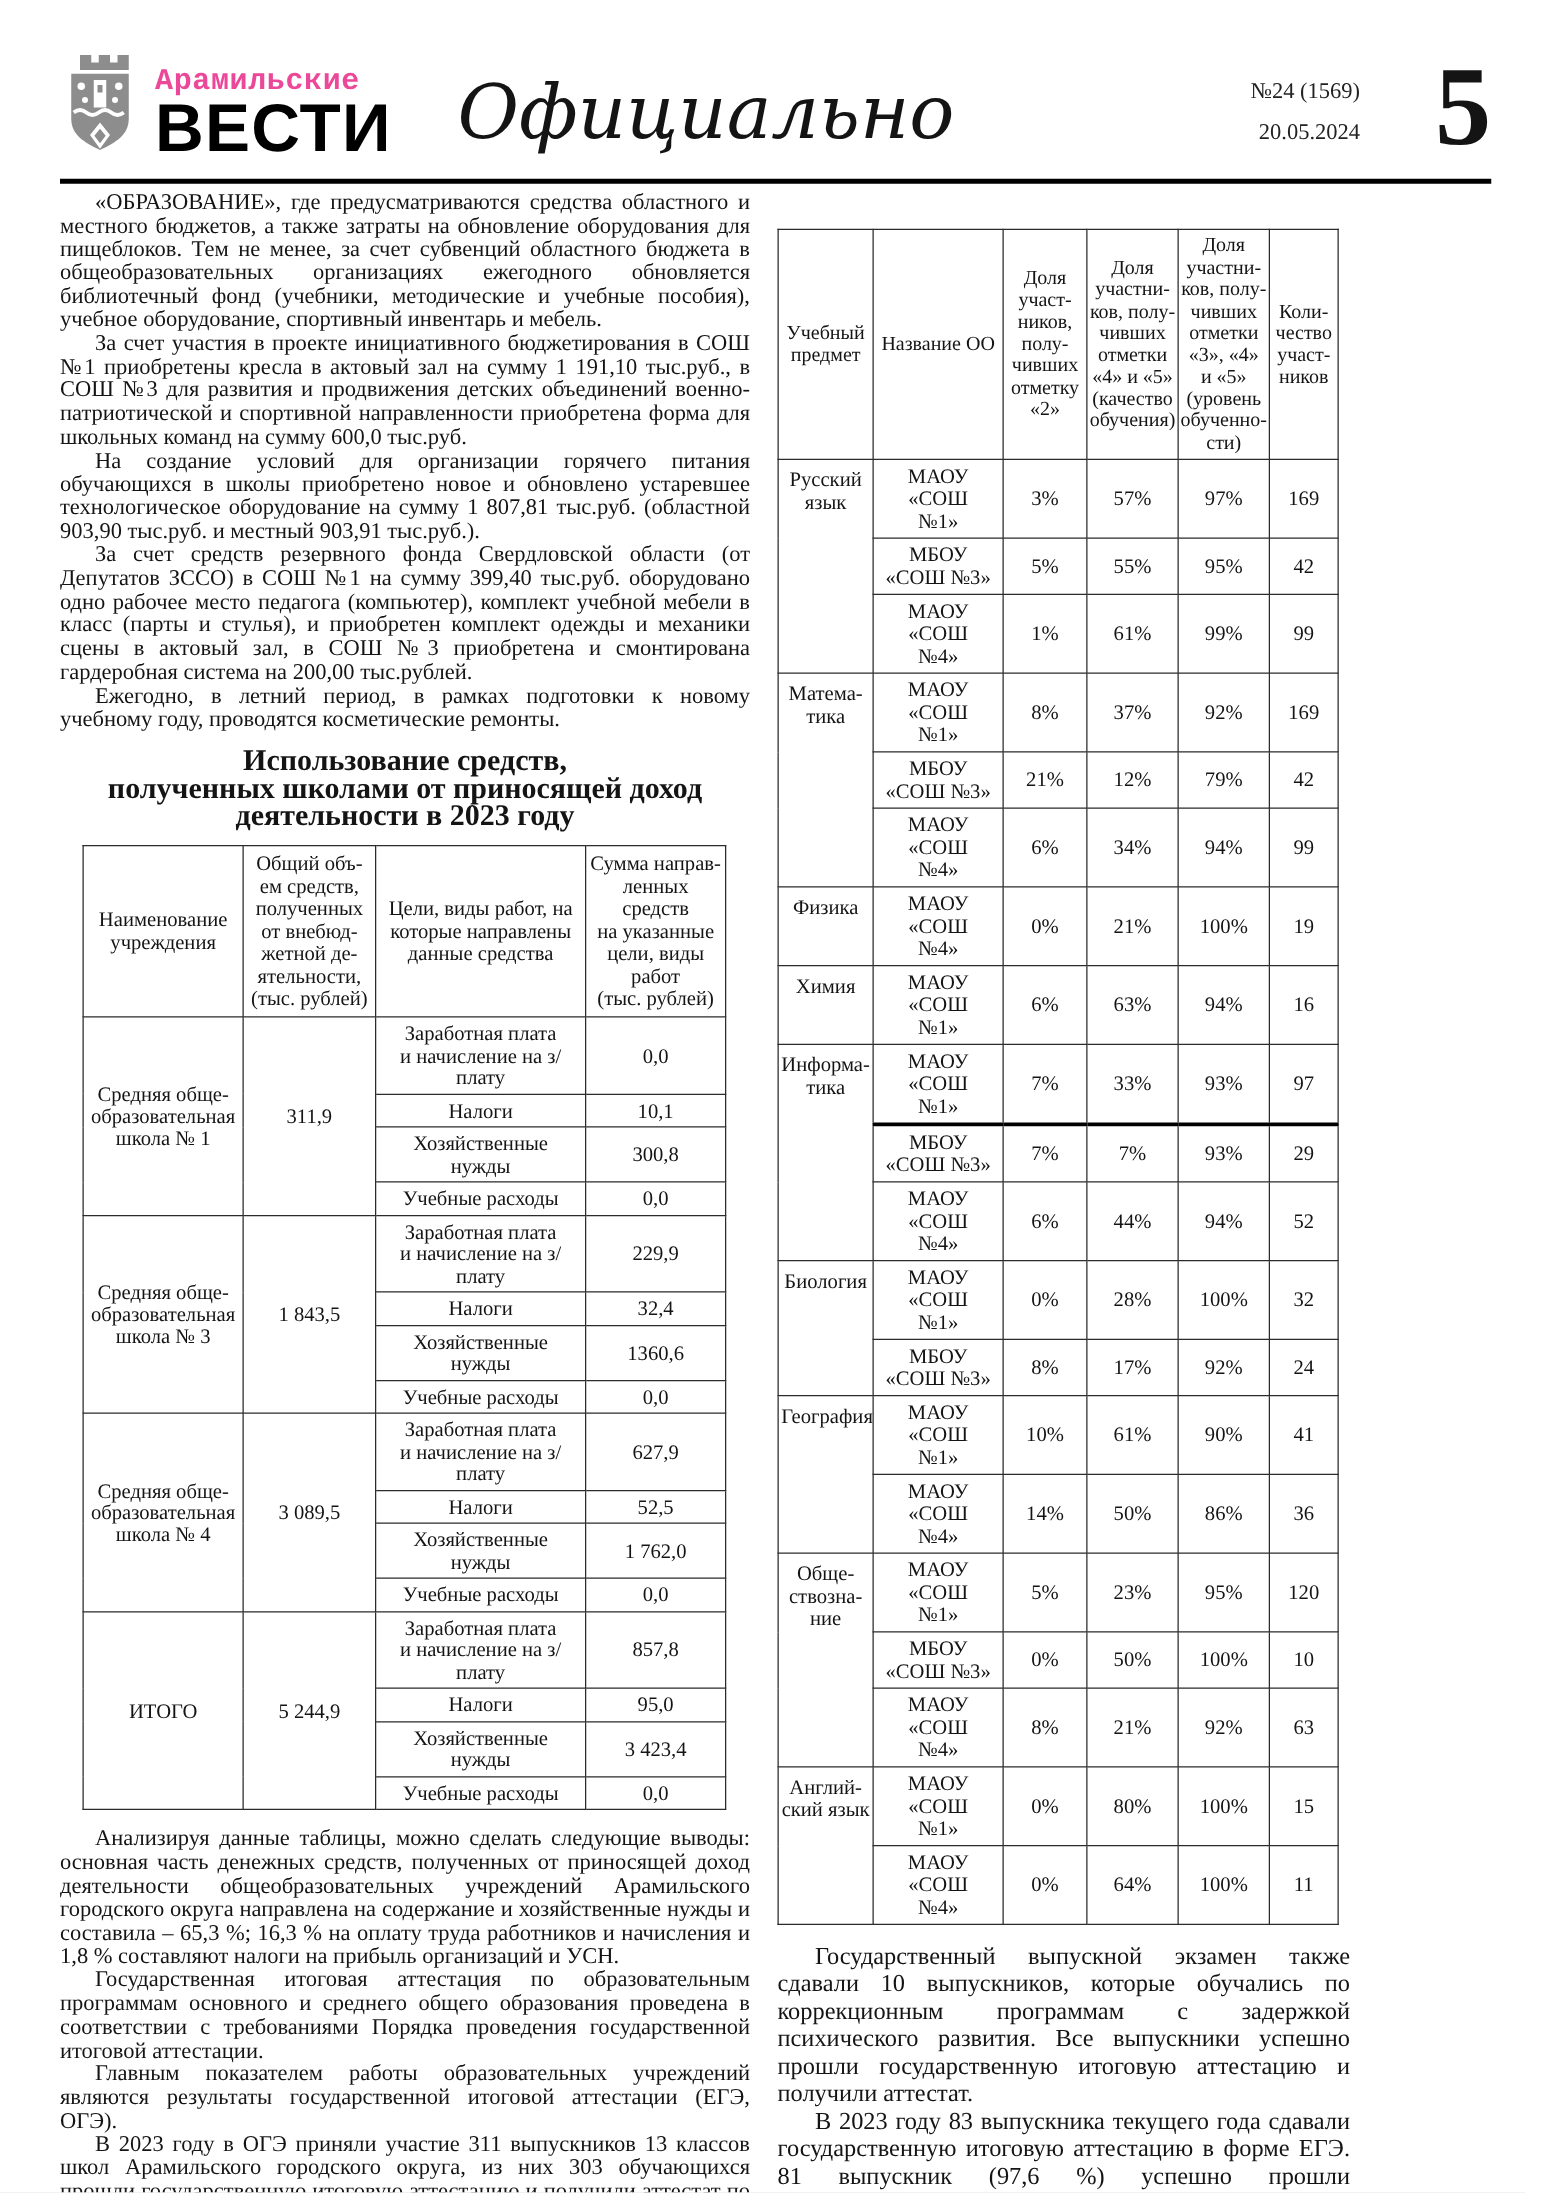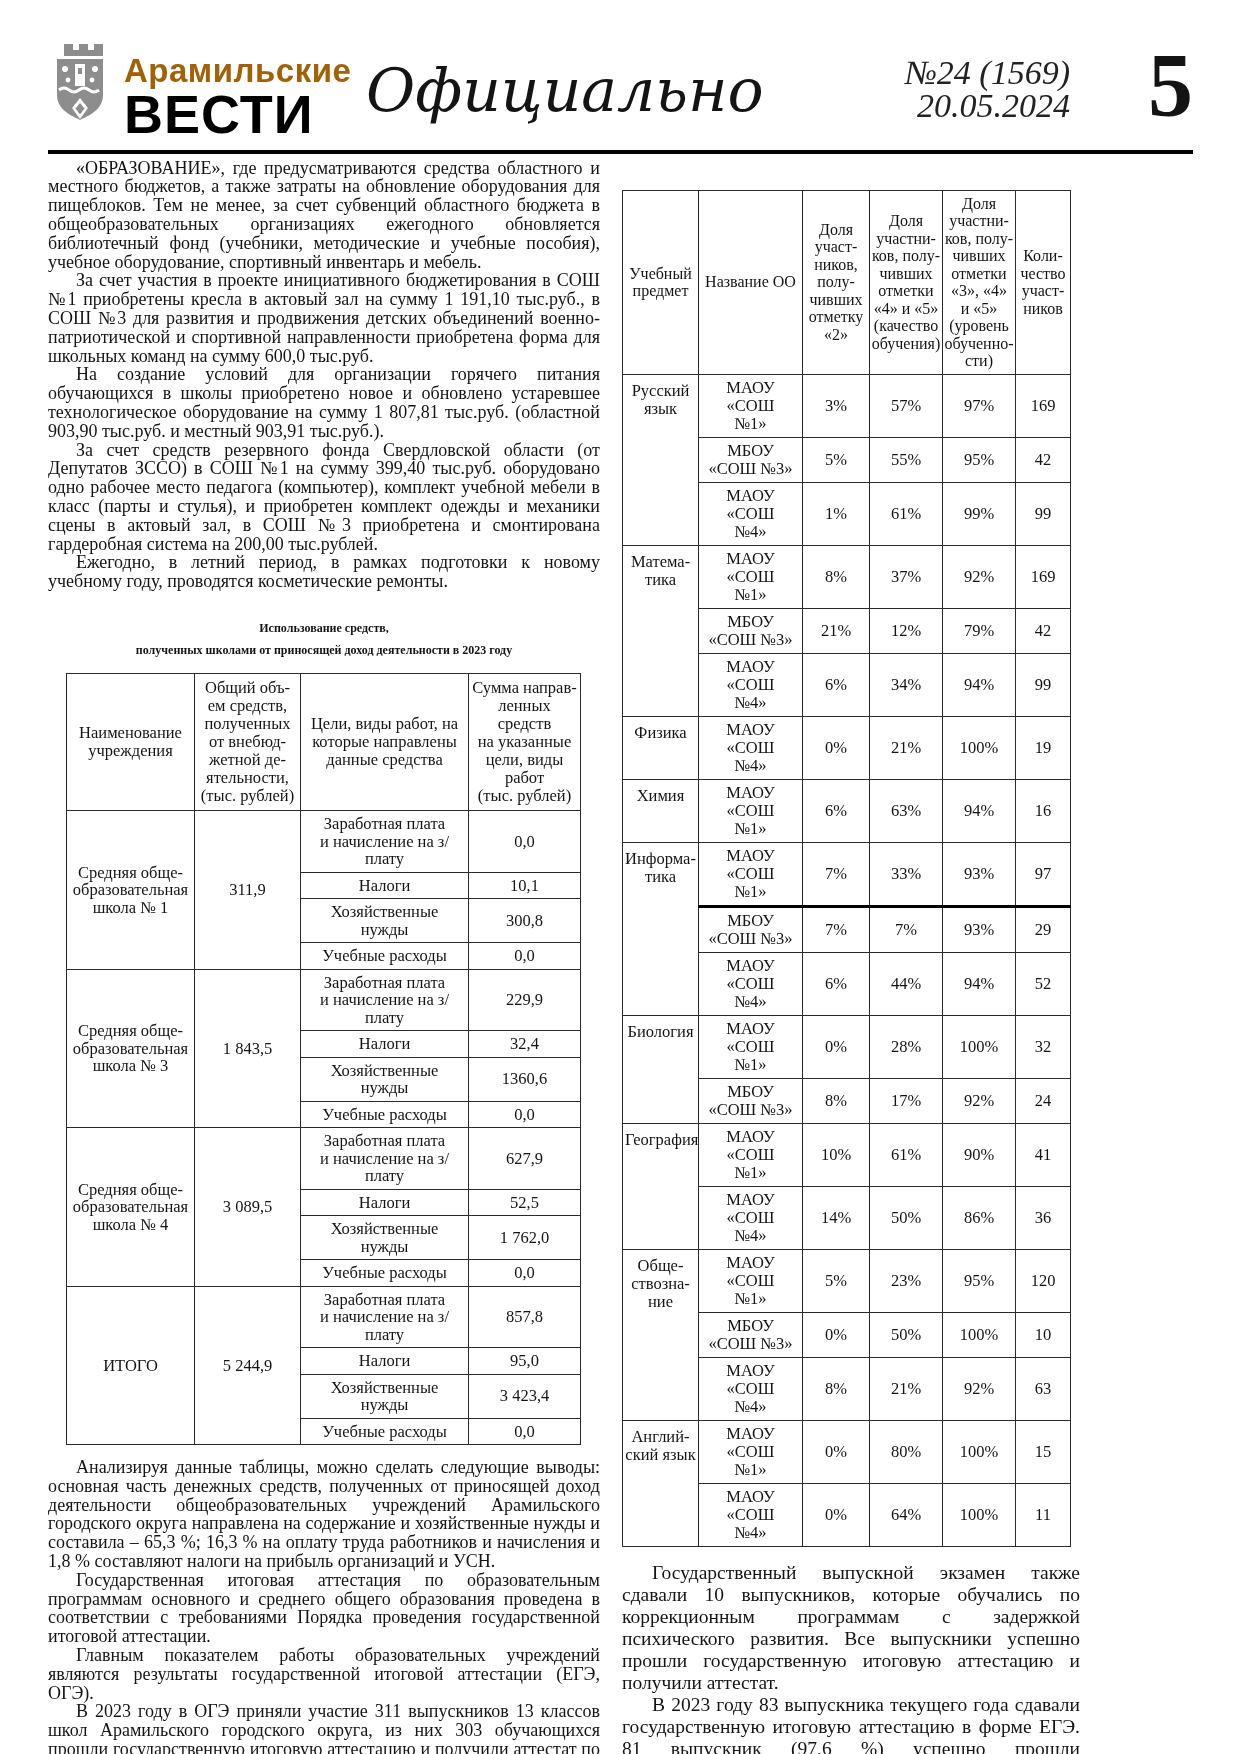--- a/index.html
+++ b/index.html
@@ -2,36 +2,36 @@
 <html lang="ru"><head>
 <meta charset="utf-8">
 <style>
   html,body{margin:0;padding:0;background:#e8e8e8;}
   .page{position:relative;width:1241px;height:1754px;background:#ffffff;overflow:hidden;
         font-family:"Liberation Serif", serif;color:#141414;margin:0 auto;}
   
   .header{display:flex;align-items:flex-start;padding:42px 48px 0 48px;}
   .logo{display:flex;gap:12px;width:260px;}
   .logo-text{display:flex;flex-direction:column;justify-content:flex-start;padding-top:10px;}
-  .logo-line1{font-family:Liberation Sans, sans-serif;font-weight:bold;font-size:33px;color:#a16207;letter-spacing:.5px;}
+  .logo-line1{font-family:Liberation Mono, monospace;font-weight:bold;font-size:24px;color:#ec4899;letter-spacing:.5px;}
   .logo-line2{font-family:"Liberation Sans", sans-serif;font-weight:bold;font-size:54px;color:#000000;line-height:.92;letter-spacing:1px;}
   .section-title{font-family:"DejaVu Serif", serif;font-style:italic;font-weight:500;
                  font-size:60px;line-height:1;margin-left:58px;margin-top:18px;}
-  .issue{margin-left:auto;margin-right:78px;text-align:right;font-size:34px;line-height:33px;color:#222;margin-top:14px;font-style:italic;}
+  .issue{margin-left:auto;margin-right:60px;text-align:right;font-size:18px;line-height:33px;color:#222;margin-top:14px;}
   .page-number{font-size:90px;font-weight:bold;line-height:.85;margin-top:6px;}
   .rule{height:4px;background:#000;margin:10px 48px 0 48px;}
   
   .content{display:flex;align-items:flex-start;padding:5px 0 0 48px;}
   .col-left{width:552px;}
   .col-right{width:458px;margin-left:22px;padding-top:31px;}
   
   .para{margin:0;text-align:justify;text-indent:28px;font-size:18px;line-height:18.8px;}
   .col-right .para{font-size:19.5px;line-height:22px;text-indent:30px;font-family:Liberation Serif, serif;}
   .heading{font-weight:bold;text-align:center;white-space:pre-line;}
-  .funds-heading{font-size:12px;line-height:22px;margin:26px 0 12px 0;}
+  .funds-heading{font-size:24px;line-height:22px;margin:14px 0 12px 0;}
   
   table{border-collapse:collapse;table-layout:fixed;}
   td,th{border:1px solid #2b2b2b;white-space:pre-line;overflow:hidden;}
   th{font-weight:normal;text-align:center;vertical-align:middle;}
   
   .funds-table{width:514px;margin:6px 0 0 18px;font-size:16.5px;}
   .funds-table th{line-height:18px;padding:5px 2px;margin-top:24px;}
   .funds-table td{text-align:center;vertical-align:middle;line-height:17.5px;padding:4px 3px;}
   
   .oge-table{width:448px;font-size:16.5px;}

